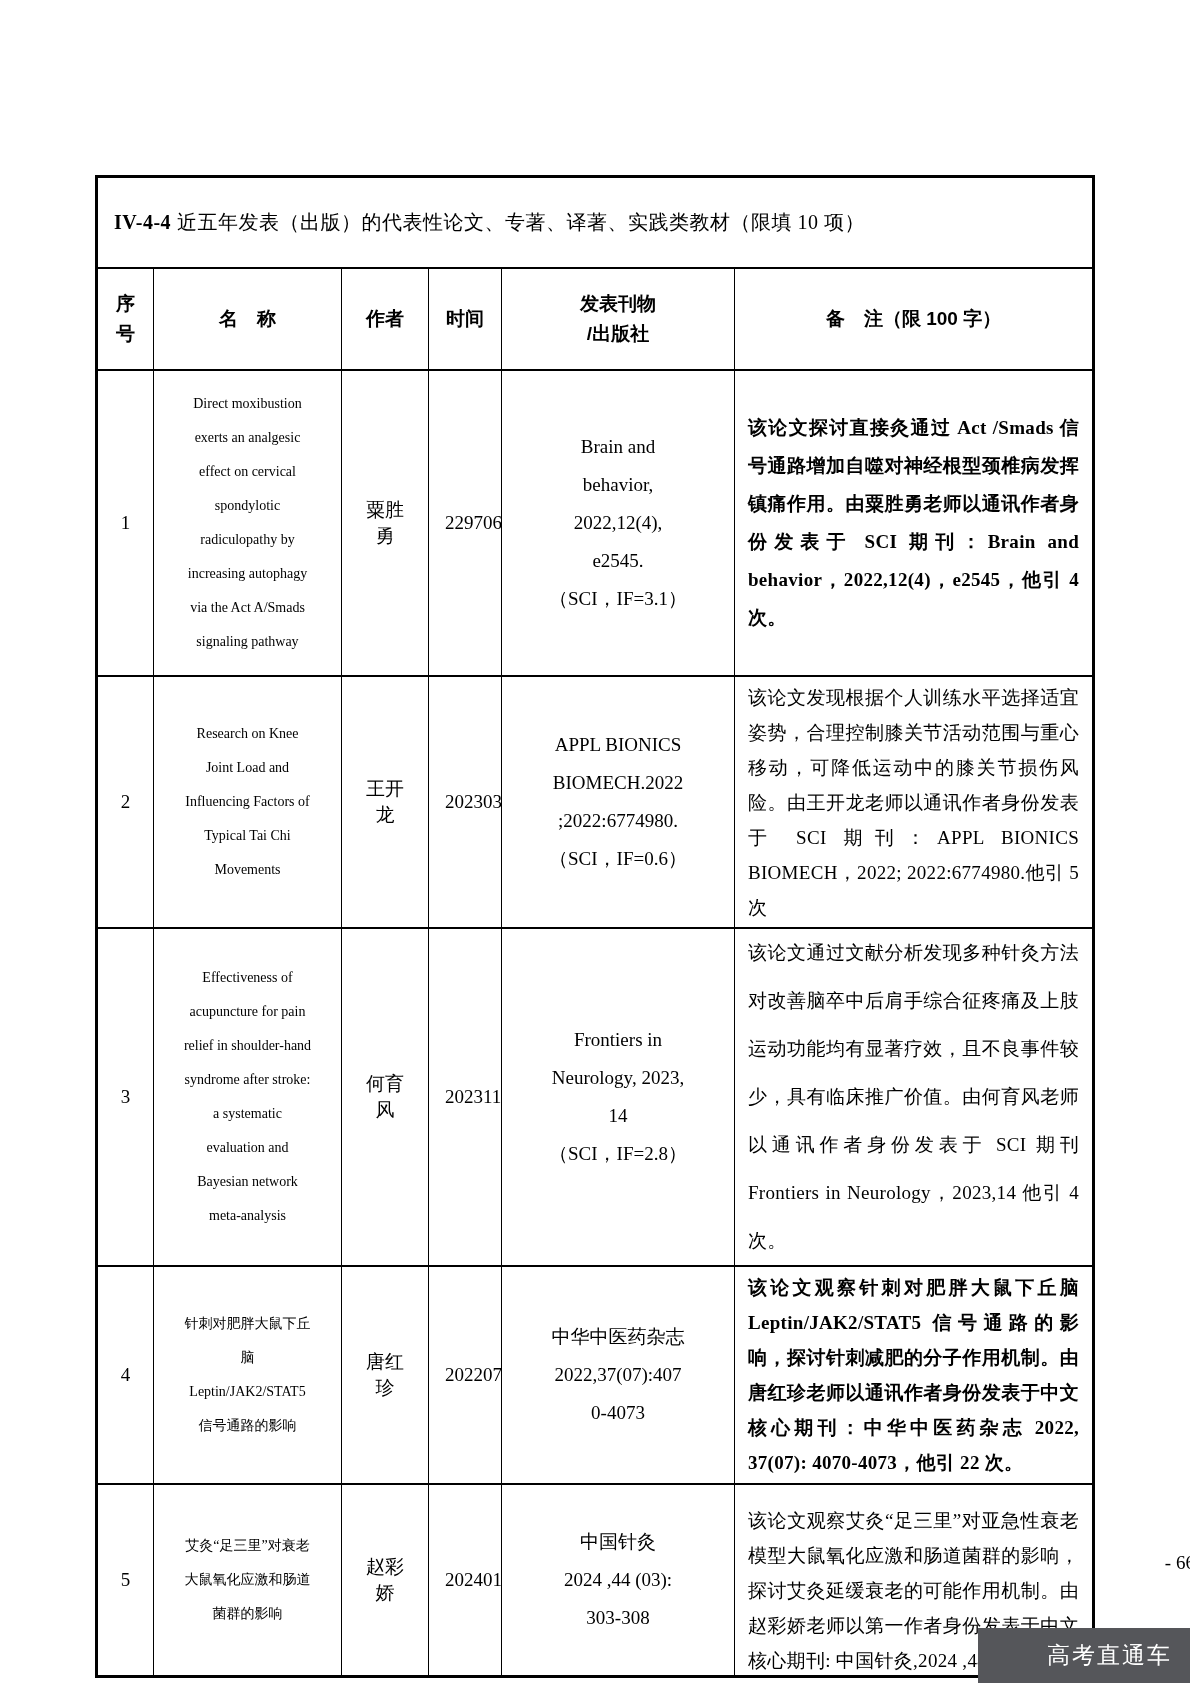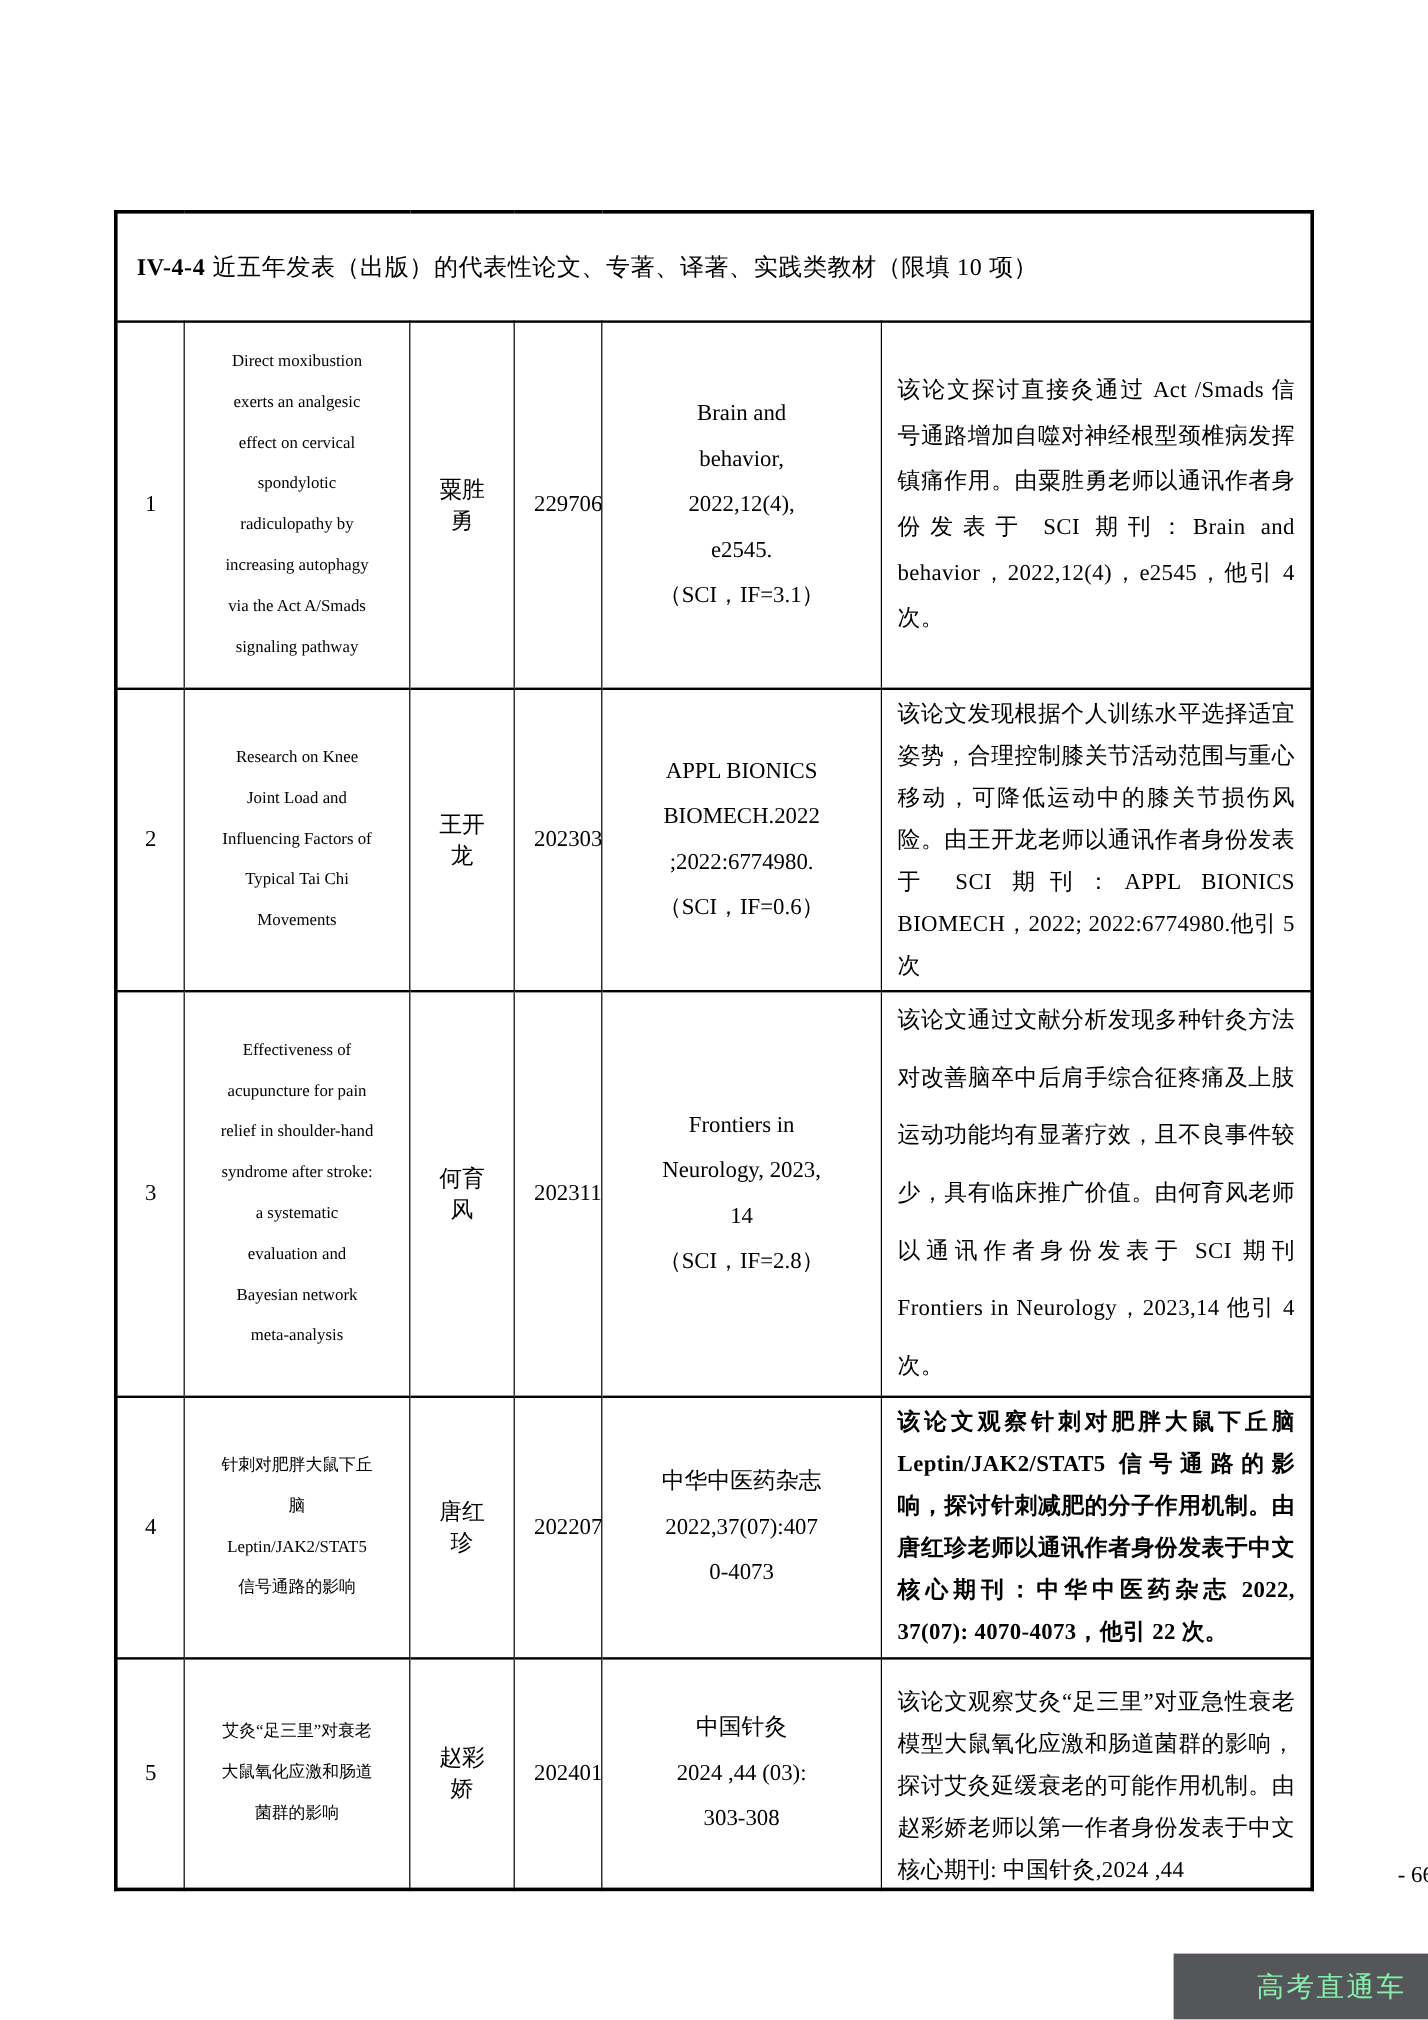--- a/index.html
+++ b/index.html
@@ -36,36 +36,36 @@
     font-weight:bold; font-size:19px;
     white-space:pre-line; line-height:30px;
   }
 
   td.cell { font-size:19px; }
   td.name-cell { font-size:14px; white-space:pre-line; line-height:34px; }
   td.pub-cell  { font-size:19px; white-space:pre-line; line-height:38px; }
   td.remark-cell { text-align:justify; padding:0 13px; }
   .remark-inner { font-size:19px; letter-spacing:0.3px; text-align:justify; }
 
-  tr.r1 { height:288px; }  tr.r1 .remark-inner { line-height:38px; }
+  tr.r1 { height:288px; }  tr.r1 .remark-inner { line-height:38px;font-weight:bold; }
   tr.r2 { height:252px; }  tr.r2 .remark-inner { line-height:35px; }
   tr.r3 { height:292px; }  tr.r3 .remark-inner { line-height:48px; }
   tr.r4 { height:218px; }  tr.r4 .remark-inner { line-height:35px;font-weight:bold; }
   tr.r5 { height:175px; }  tr.r5 .remark-inner { line-height:35px; max-height:172px; overflow:hidden; }
   tr.r5 td.remark-cell { vertical-align:top; padding-top:18px; }
 
   .page-number {
     position:absolute; top:1552px; left:16px; width:100%;
     text-align:right; font-size:19px;
   }
 
   .watermark {
     position:absolute; right:0; bottom:0;
     width:212px; height:55px; background:#55565a;
-    color:#86efac;
+    color:#ffffff;
     font-family:"Liberation Sans","DejaVu Sans",sans-serif;
     font-size:23px; letter-spacing:2px;
     display:flex; align-items:center; justify-content:flex-end;
     padding-right:18px; box-sizing:border-box;
   }
 </style>
 </head>
 <body>
 
 <div>
@@ -80,20 +80,29 @@
         <col style="width:359px">
     </colgroup>
 
     <tbody>
         <tr>
       <th class="title-cell" colspan="6">
         <span class="title-prefix">IV-4-4</span><span>近五年发表（出版）的代表性论文、专著、译著、实践类教材</span><span class="title-suffix">（限填 10 项）</span>
       </th>
     </tr>
 
+    <tr class="head-row">
+      <th>序号</th>
+      <th>名　称</th>
+      <th>作者</th>
+      <th>时间</th>
+      <th>发表刊物
+/出版社</th>
+      <th>备　注（限 100 字）</th>
+    </tr>
 
     <tr class="r1">
       <td class="cell">1</td>
       <td class="name-cell">Direct moxibustion
 exerts an analgesic
 effect on cervical
 spondylotic
 radiculopathy by
 increasing autophagy
 via the Act A/Smads

